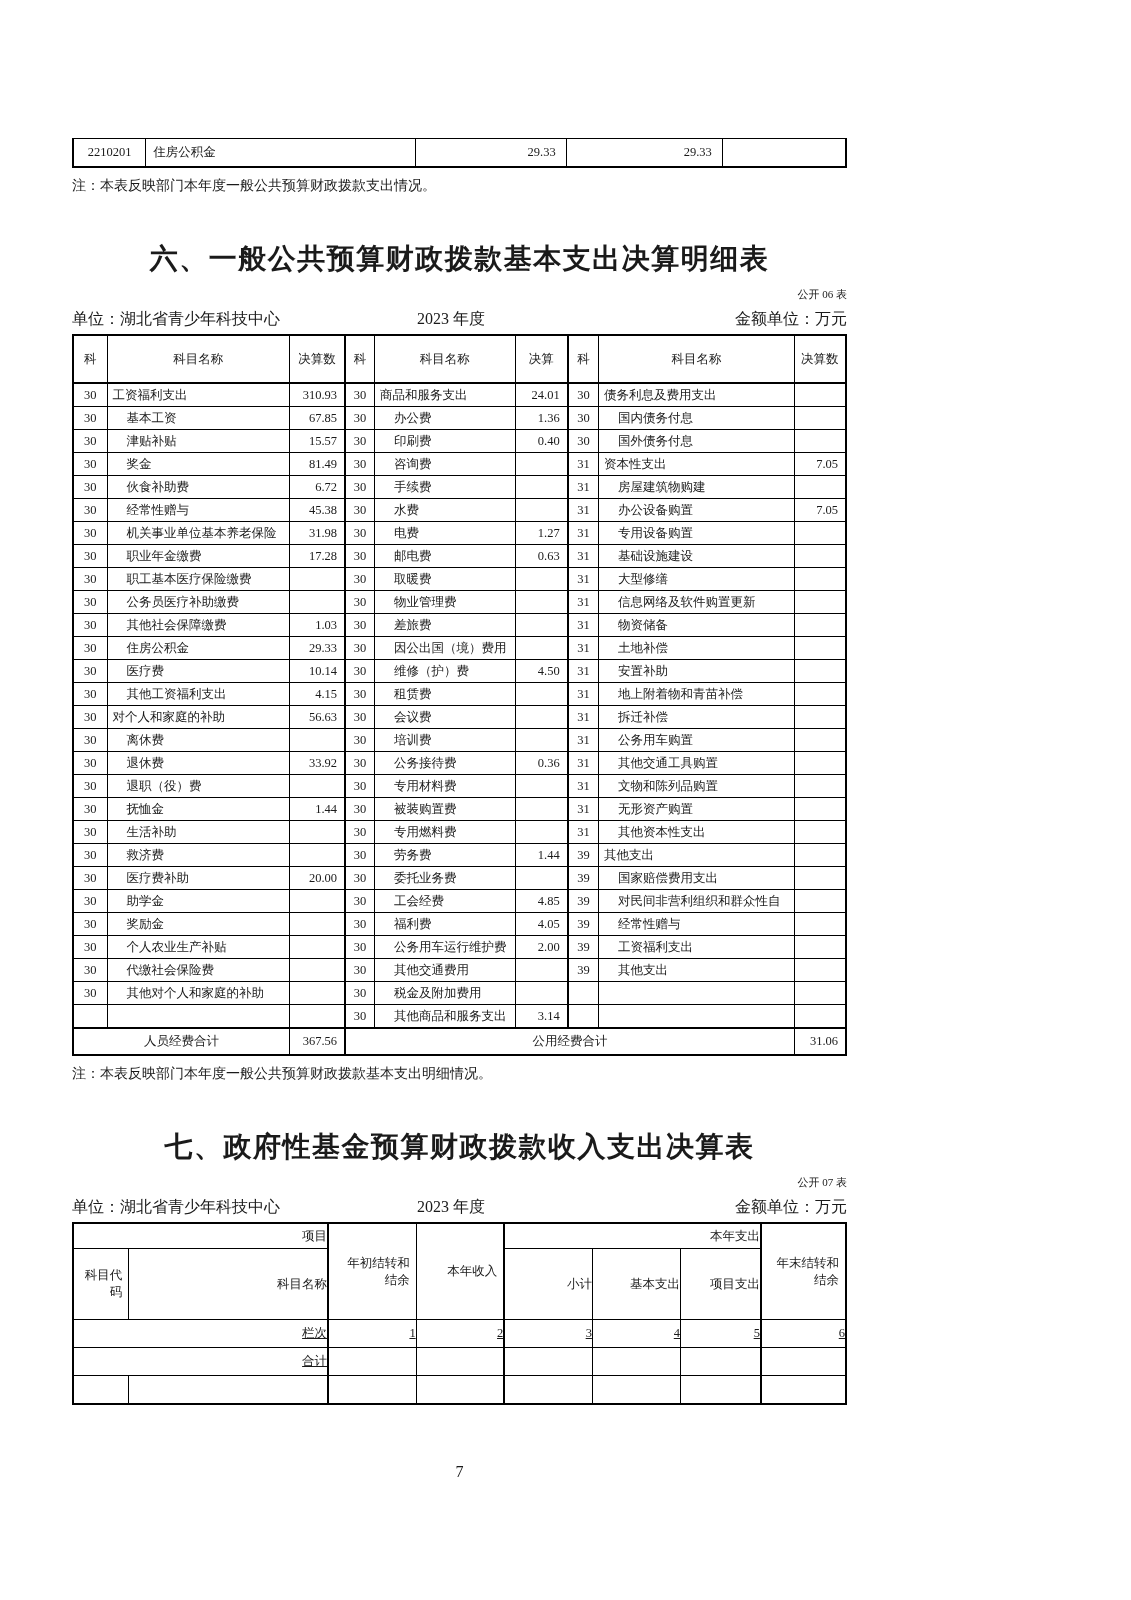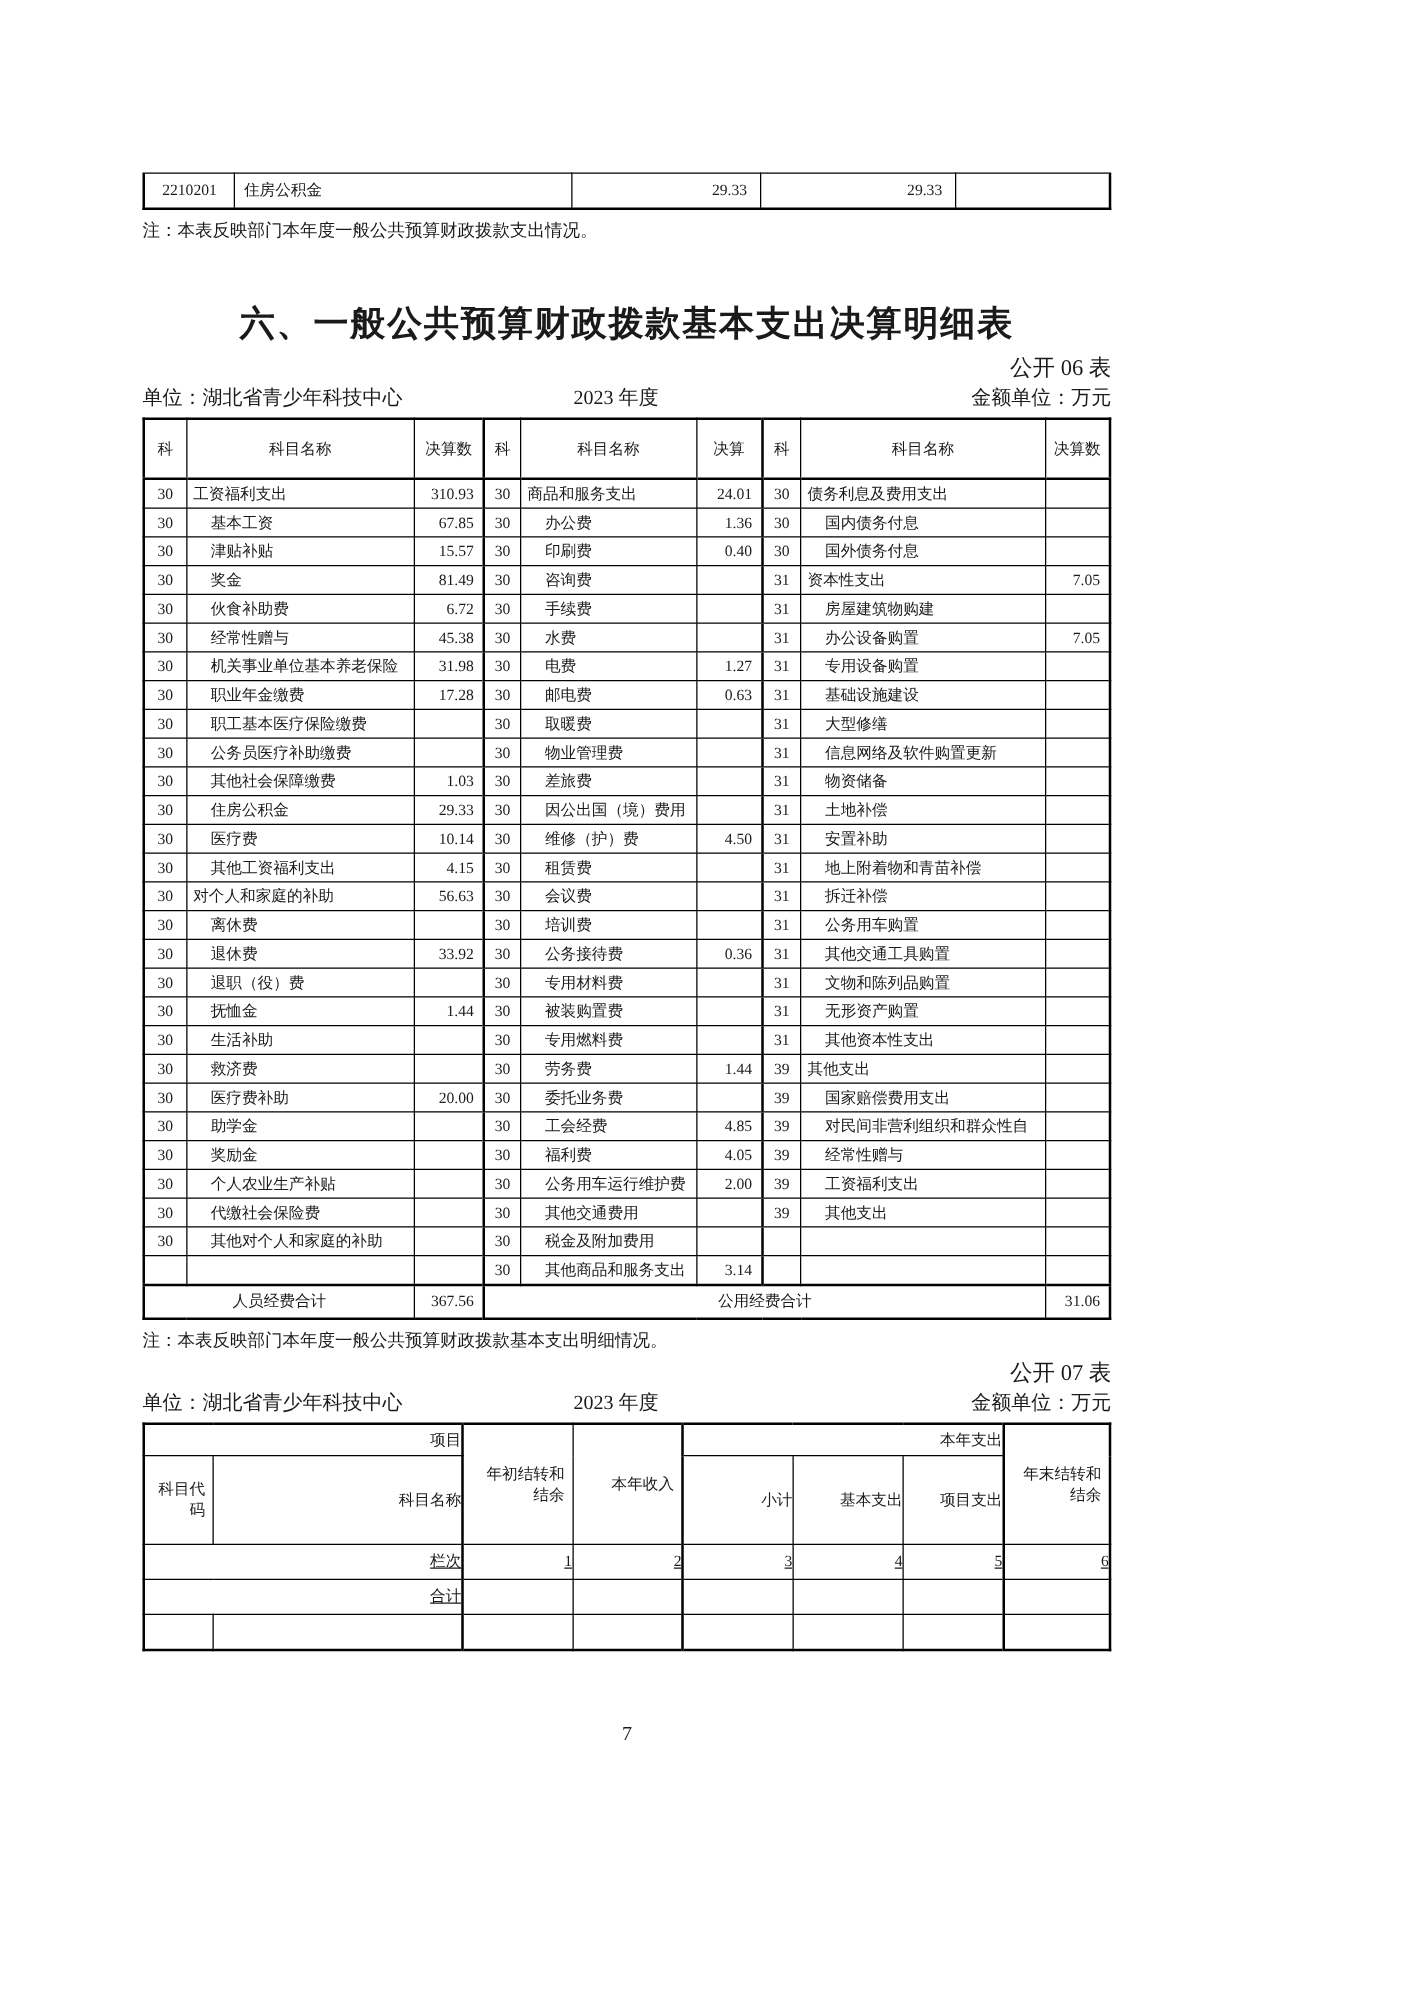--- a/index.html
+++ b/index.html
@@ -2,38 +2,38 @@
 <html lang="zh"><head>
 <meta charset="utf-8">
 <style>
   html,body{margin:0;padding:0;}
   body{
     width:1131px;height:1600px;background:#ffffff;color:#1a1a1a;
     font-family:"Liberation Serif","DejaVu Serif",serif;
     -webkit-font-smoothing:antialiased;
   }
   .page{position:relative;width:1131px;height:1600px;overflow:hidden;background:#fff;}
-  .content{position:relative;margin-left:114px;width:775px;}
+  .content{position:relative;margin-left:72px;width:775px;}
 
   
   table.t{border-collapse:collapse;width:100%;table-layout:fixed;border:2px solid #000;}
   table.t td,table.t th{border:1px solid #000;font-size:12.5px;font-weight:normal;
     padding:0;vertical-align:middle;overflow:hidden;}
 
   
   #t05{margin-top:138px;border-top-width:1px;}
   #t05 td{height:27px;line-height:27px;white-space:nowrap;}
   #t05 .code{text-align:center;}
   #t05 .name{text-align:left;padding-left:7px;}
   #t05 .val{text-align:right;padding-right:10px;}
 
   .note{font-size:14px;line-height:17px;margin:9px 0 0 0;}
   .title{font-family:"Liberation Sans","DejaVu Sans",sans-serif;font-weight:700;
     font-size:28px;line-height:38px;letter-spacing:1.5px;text-align:center;margin:46px 0 0 0;}
-  .publabel{font-size:18px;line-height:22px;text-align:right;margin-top:5px;}
+  .publabel{font-size:11px;line-height:22px;text-align:right;margin-top:5px;}
   .unitline{position:relative;font-size:16px;line-height:22px;margin-top:3px;height:22px;white-space:nowrap;}
   .unitline .u-mid{position:absolute;left:44.5%;top:0;}
   .unitline .u-right{position:absolute;right:0;top:0;}
 
   
   #t06{margin-top:4px;}
   #t06 thead th{height:46px;line-height:18px;text-align:center;}
   #t06 tbody td{height:22px;line-height:22px;white-space:nowrap;}
   #t06 td.code{text-align:center;}
   #t06 td.name{text-align:left;padding-left:5px;}
@@ -431,20 +431,21 @@
         <tr>
           <td colspan="2" class="center">人员经费合计</td>
           <td class="val">367.56</td>
           <td colspan="5" class="center gsep">公用经费合计</td>
           <td class="val">31.06</td>
         </tr>
       </tfoot>
     </table>
     <p class="note">注：本表反映部门本年度一般公共预算财政拨款基本支出明细情况。</p>
 
+    <h1 class="title">七、政府性基金预算财政拨款收入支出决算表</h1>
     <div class="publabel">公开 07 表</div>
     <div class="unitline">
       <span class="u-left">单位：湖北省青少年科技中心</span>
       <span class="u-mid">2023 年度</span>
       <span class="u-right">金额单位：万元</span>
     </div>
 
     <table class="t" id="t07">
       <colgroup>
         <col style="width:7.2%">

